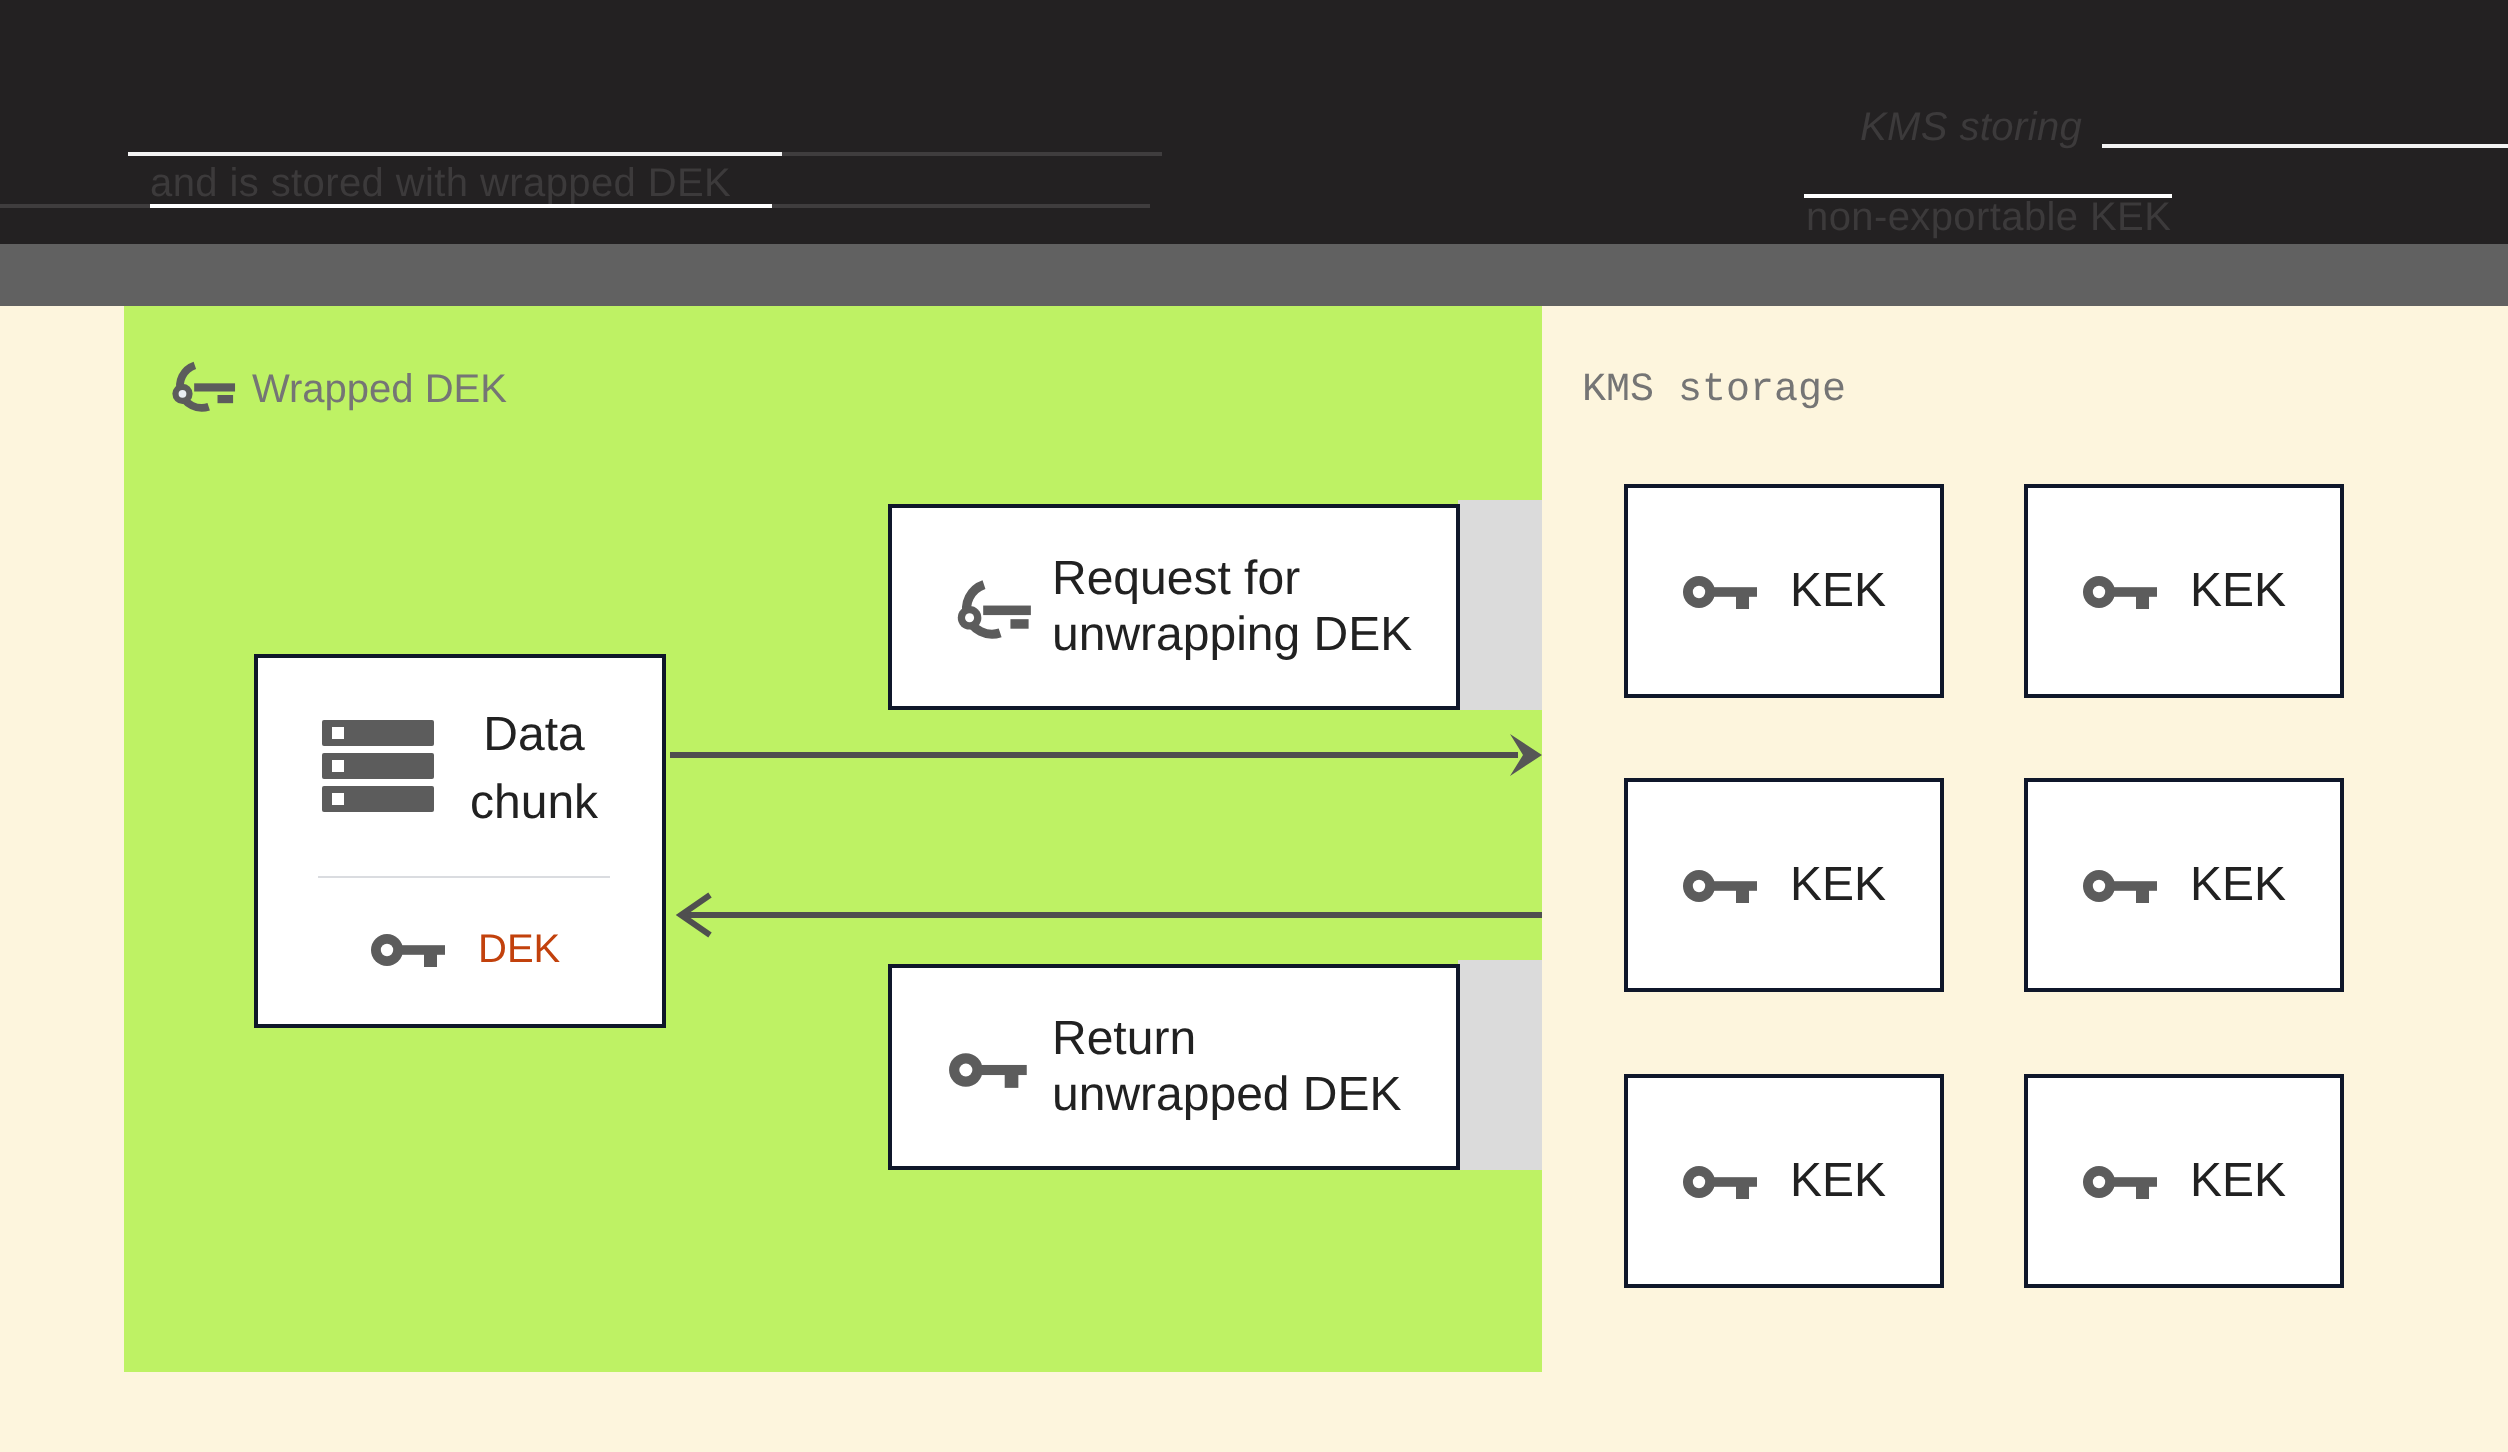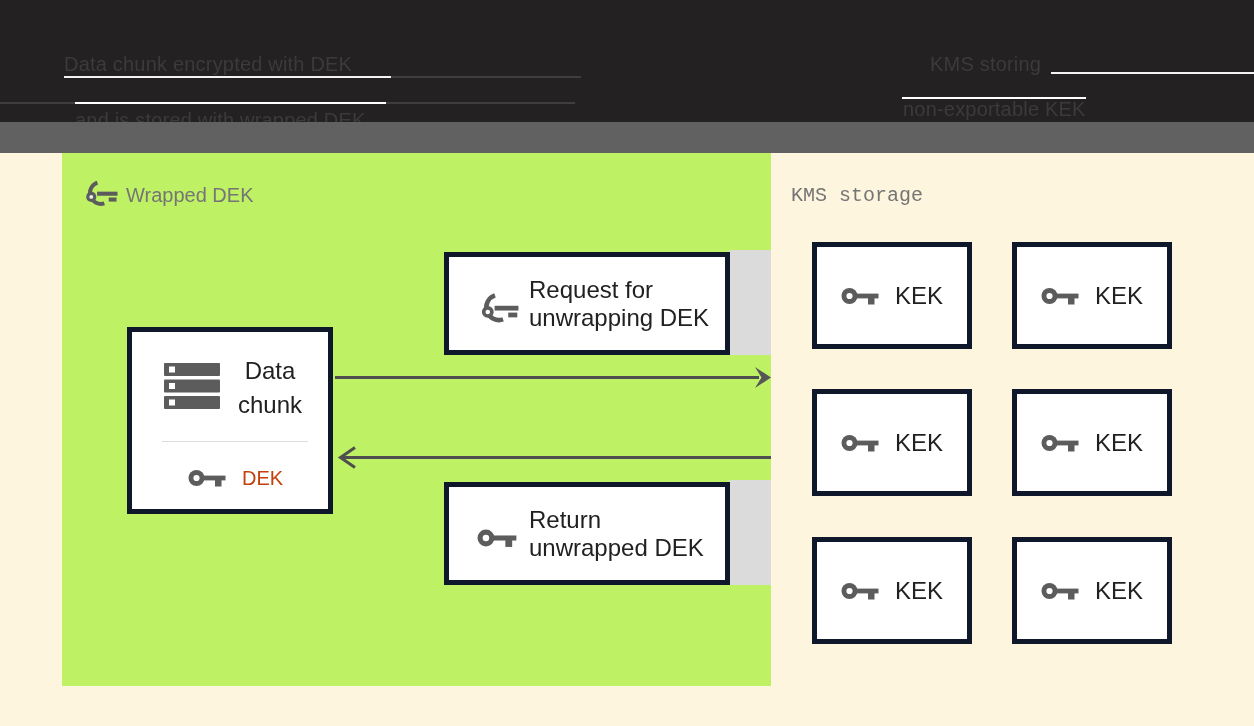--- a/index.html
+++ b/index.html
@@ -18,21 +18,21 @@
     position: absolute; font-size: 20px; line-height: 24px; font-weight: 500;
     color: #3c3a3b; white-space: nowrap; letter-spacing: 0.2px;
   }
   .artifact { position: absolute; height: 2px; }
 
   
   .wrapped-panel { left: 62px; top: 153px; width: 709px; height: 533px; background: #bef264; }
   .panel-title { position: absolute; font-size: 20px; color: #757575; white-space: nowrap; }
 
   
-  .white-box { position: absolute; background: #ffffff; border: 5px solid #0f172a; }
+  .white-box { position: absolute; background: #ffffff; border: 2px solid #0f172a; }
   .edge-strip { position: absolute; width: 42px; background: #dbdbdb; }
 
   .box-label { font-size: 24px; line-height: 28px; color: #212121; white-space: nowrap; }
 
   .kek-box {
     display: flex; align-items: center; justify-content: center; gap: 14px;
     width: 160px; height: 107px;
   }
   .kek-text { font-size: 24px; color: #212121; }
 
@@ -69,23 +69,22 @@
       <rect x="5" y="20" width="6" height="6" fill="var(--hole,#fff)"></rect>
       <rect x="0" y="33" width="56" height="13" rx="1" fill="currentColor"></rect>
       <rect x="5" y="36.5" width="6" height="6" fill="var(--hole,#fff)"></rect>
     </symbol>
   </defs>
 </svg>
 
 <div id="stage">
 
   <div class="abs header-band">
-    <div class="caption-line" style="left:64px;  top:52px;">Data chunk encrypted with DEK</div>
-    <div class="caption-line" style="left:75px;  top:80px;margin-top:28px;">and is stored with wrapped DEK</div>
-    <div class="caption-line" style="left:930px; top:52px;">KMS storing</div>
+    <div class="caption-line" style="left:75px;  top:80px;">and is stored with wrapped DEK</div>
+    <div class="caption-line" style="left:930px; top:52px;font-style:italic;">KMS storing</div>
     <div class="caption-line" style="left:903px; top:97px;">non-exportable KEK</div>
 
     <div class="artifact" style="left:391px;  top:76px;  width:190px; background:#3f3d3e;"></div>
     <div class="artifact" style="left:0;      top:102px; width:575px; background:#3f3d3e;"></div>
     <div class="artifact" style="left:64px;   top:76px;  width:327px; background:#f3f3f3;"></div>
     <div class="artifact" style="left:75px;   top:102px; width:311px; background:#ffffff;"></div>
     <div class="artifact" style="left:902px;  top:97px;  width:184px; background:#ffffff;"></div>
     <div class="artifact" style="left:1051px; top:72px;  width:203px; background:#f3f3f3;"></div>
   </div>
   <div class="abs divider-band"></div>

